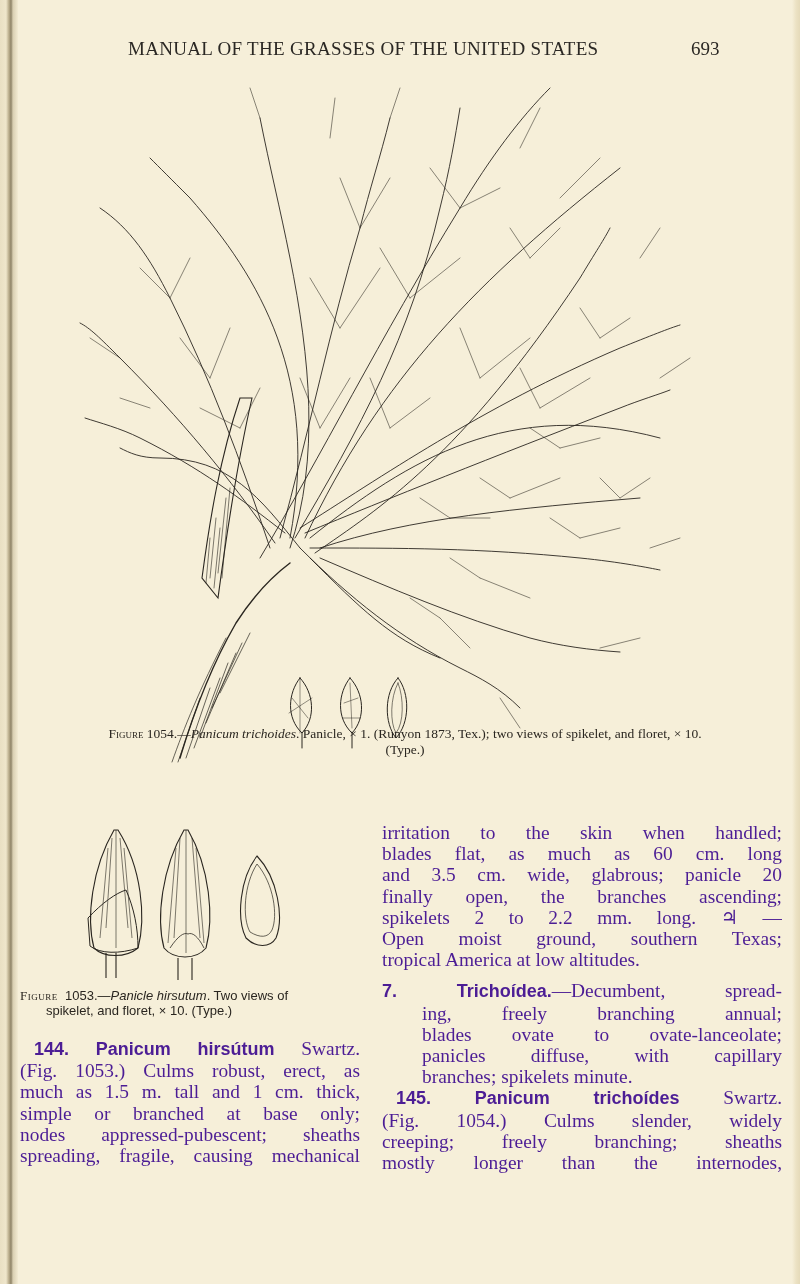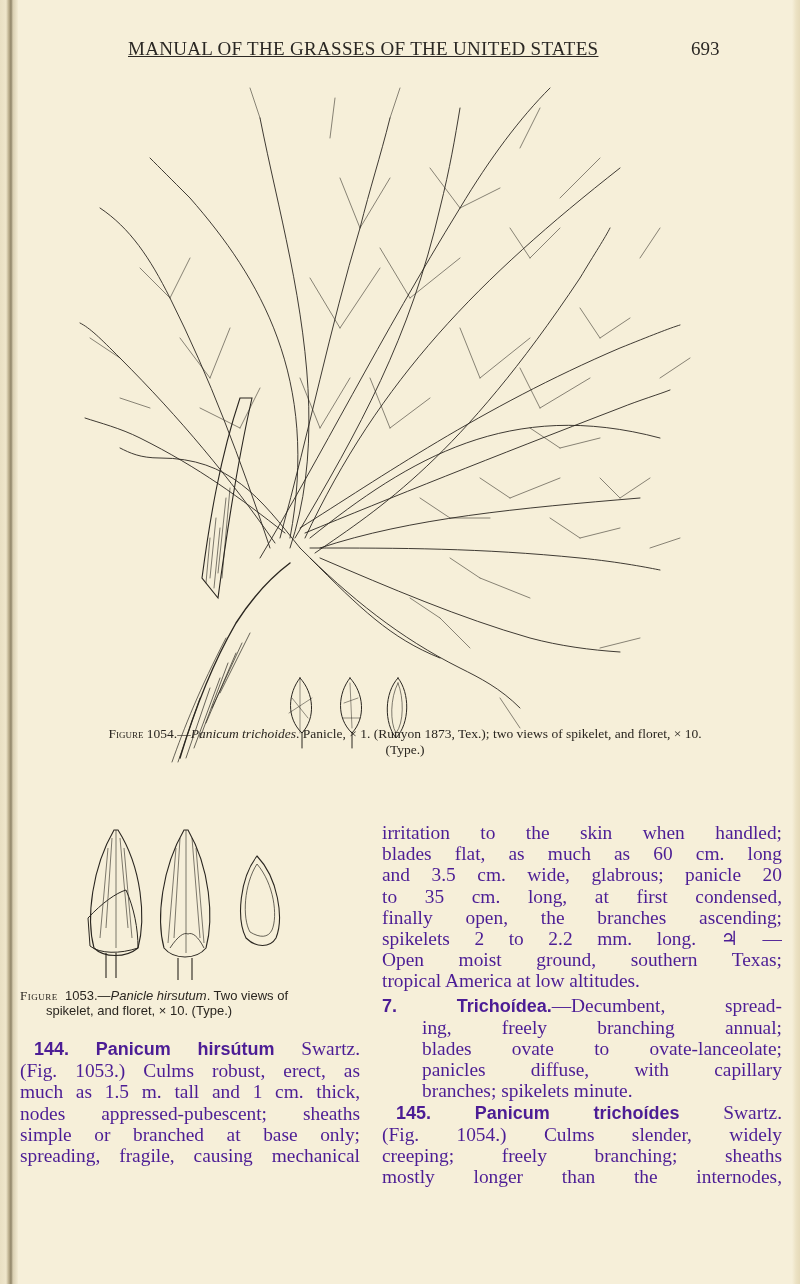--- a/index.html
+++ b/index.html
@@ -13,21 +13,21 @@
     position:absolute; left:0; top:0; width:18px; height:1284px;
     background:linear-gradient(to right,#e9dfc3 0,#efe6cb 6px,#b8ab8a 9px,#8f8468 11px,#d9cfb2 13px,#f3ebd3 18px);
   }
   .right-edge {
     position:absolute; right:0; top:0; width:8px; height:1284px;
     background:linear-gradient(to right,#f6efd9 0,#ece2c4 4px,#e5dab9 8px);
   }
   .running-head {
     position:absolute; top:38px; left:128px; width:500px;
     font-family:"Liberation Serif",serif; font-size:19px; letter-spacing:0.3px;
-    color:#2b2824; white-space:nowrap;text-decoration:underline;
+    color:#2b2824; white-space:nowrap;
   }
   .page-num {
     position:absolute; top:38px; left:691px;
     font-family:"Liberation Serif",serif; font-size:19px; color:#2b2824;
   }
   .fig-main { position:absolute; left:60px; top:78px; width:640px; height:688px; }
   .caption-1054 {
     position:absolute; top:726px; left:20px; width:770px;
     font-family:"Liberation Serif",serif; font-size:13.5px; line-height:16px; text-align:center;
   }
@@ -136,36 +136,35 @@
   <span class="line2">spikelet, and floret, × 10. (Type.)</span>
 </div>
 
 <div class="col col-left">
   <p class="indent1">
     <span class="b">144.</span>
     <span class="b">Panicum hirsútum</span><span> Swartz.</span>
   </p>
   <p>(Fig. 1053.) Culms robust, erect, as</p>
   <p>much as 1.5 m. tall and 1 cm. thick,</p>
+  <p>simple or branched at base only;</p>
   <p>nodes appressed-pubescent; sheaths</p>
-  <p>simple or branched at base only;</p>
   <p>spreading, fragile, causing mechanical</p>
 </div>
 
 <div class="col col-right">
   <p>irritation to the skin when handled;</p>
   <p>blades flat, as much as 60 cm. long</p>
   <p>and 3.5 cm. wide, glabrous; panicle 20</p>
-  <p>to 35 cm. long, at first condensed,</p>
   <p>finally open, the branches ascending;</p>
   <p>spikelets 2 to 2.2 mm. long.  ♃  —</p>
   <p>Open moist ground, southern Texas;</p>
   <p class="last">tropical America at low altitudes.</p>
 
-  <p style="margin-top:3px">
+  <p style="margin-top:10px">
     <span class="b">7.</span>
     <span class="b">Trichoídea.</span><span>—Decumbent, spread-</span>
   </p>
   <p class="hang">ing, freely branching annual;</p>
   <p class="hang">blades ovate to ovate-lanceolate;</p>
   <p class="hang">panicles diffuse, with capillary</p>
   <p class="hang last">branches; spikelets minute.</p>
 
   <p class="indent1">
     <span class="b">145.</span>

